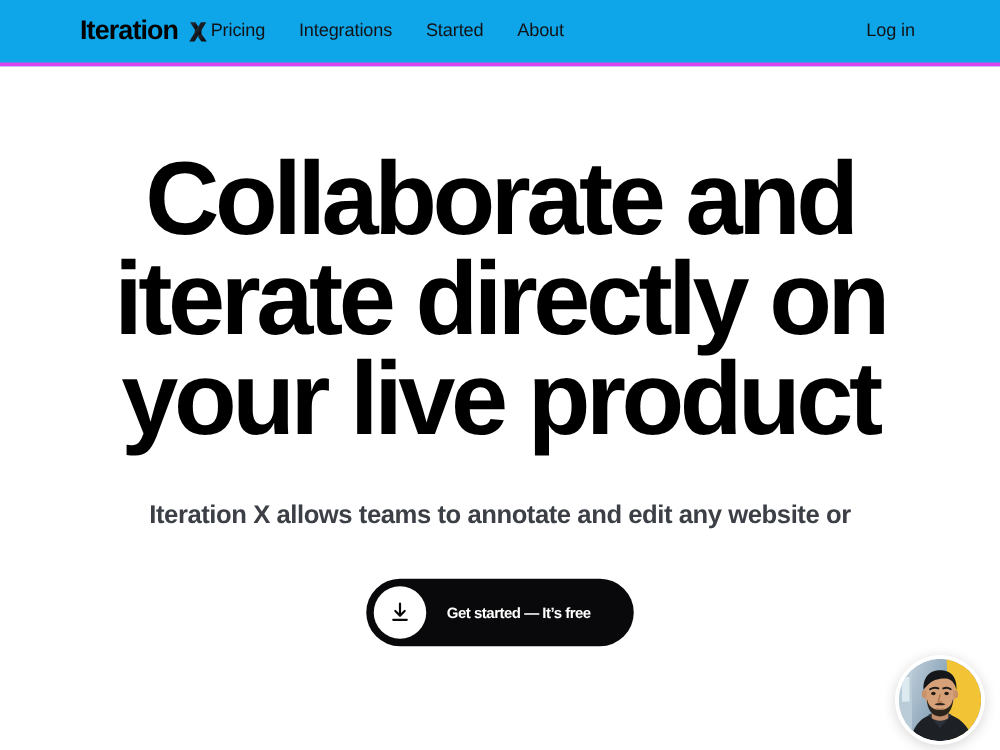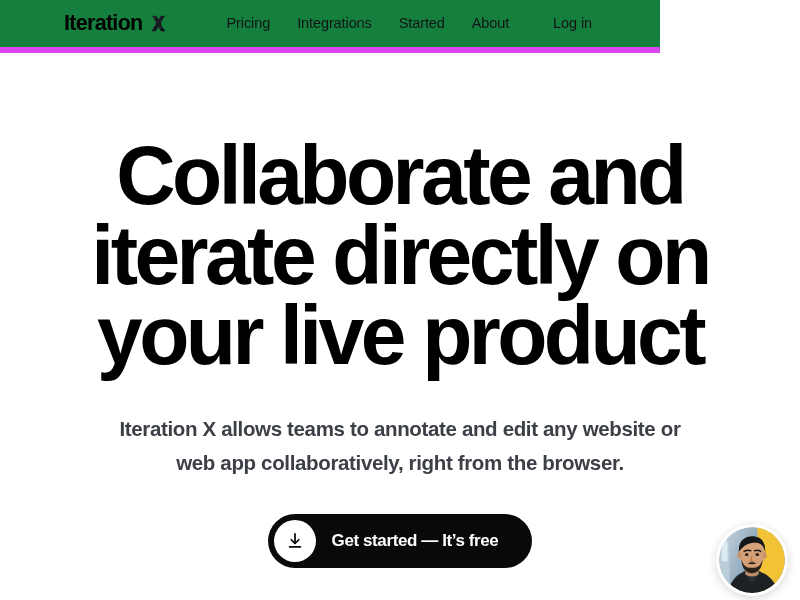--- a/index.html
+++ b/index.html
@@ -22,24 +22,24 @@
     position: relative;
     width: 800px;
     height: 600px;
     background: #ffffff;
   }
 
   
   .site-header {
     position: absolute;
     top: 0; left: 0;
-    width: 660px;
+    width: 800px;
     height: 53px;
-    background: #15803d;
-    border-bottom: 6px solid #d946ef;
+    background: #0ea5e9;
+    border-bottom: 3px solid #d946ef;
     display: flex;
     align-items: center;
   }
 
   .brand {
     display: flex;
     align-items: center;
     gap: 5px;
     margin-left: 64px;
     cursor: pointer;
@@ -55,21 +55,20 @@
   .brand-mark {
     width: 21px;
     height: 21px;
     display: block;
   }
 
   .nav-links {
     display: flex;
     align-items: center;
     gap: 27px;
-    margin-left: 58px;
   }
   .nav-link {
     font-size: 14.5px;
     font-weight: 500;
     color: #121316;
     letter-spacing: -0.1px;
     text-decoration: none;
     cursor: pointer;
     line-height: 1;
     white-space: nowrap;
@@ -106,21 +105,21 @@
     font-weight: 700;
     letter-spacing: -0.2px;
     color: #0b0b0d;
     cursor: pointer;
     white-space: nowrap;
   }
 
   
   .hero {
     position: absolute;
-    top: 53px; left: 0;
+    top: 36px; left: 0;
     width: 800px;
     height: 547px;
     display: flex;
     flex-direction: column;
     align-items: center;
   }
 
   .hero-title {
     margin-top: 83px;
     width: 680px;
@@ -170,21 +169,21 @@
     height: 42px;
     border-radius: 50%;
     background: #ffffff;
     display: flex;
     align-items: center;
     justify-content: center;
     flex: 0 0 auto;
   }
   .cta-icon-circle svg { display: block; }
   .btn-cta-label {
-    font-size: 17px;
+    font-size: 12px;
     font-weight: 700;
     letter-spacing: -0.4px;
     color: #ffffff;
     white-space: nowrap;
   }
 
   
   .avatar-bubble {
     position: absolute;
     right: 12px;
@@ -247,21 +246,20 @@
   <section class="hero">
 
     <h1 class="hero-title">
       <span class="tl">Collaborate and</span>
       <span class="tl">iterate directly on</span>
       <span class="tl">your live product</span>
     </h1>
 
     <p class="hero-sub">
       <span class="sl">Iteration X allows teams to annotate and edit any website or</span>
-      <span class="sl">web app collaboratively, right from the browser.</span>
     </p>
 
     <div class="hero-cta-row">
       <button class="btn-cta" type="button">
         <span class="cta-icon-circle">
           <svg width="20" height="20" viewBox="0 0 24 24" fill="none" stroke="#09090b" stroke-width="2.1" stroke-linecap="round" stroke-linejoin="round" xmlns="http://www.w3.org/2000/svg" aria-hidden="true">
             <path d="M12 3.5 V14.5"></path>
             <path d="M7.5 10.5 L12 15 L16.5 10.5"></path>
             <path d="M5.5 19 H18.5"></path>
           </svg>

